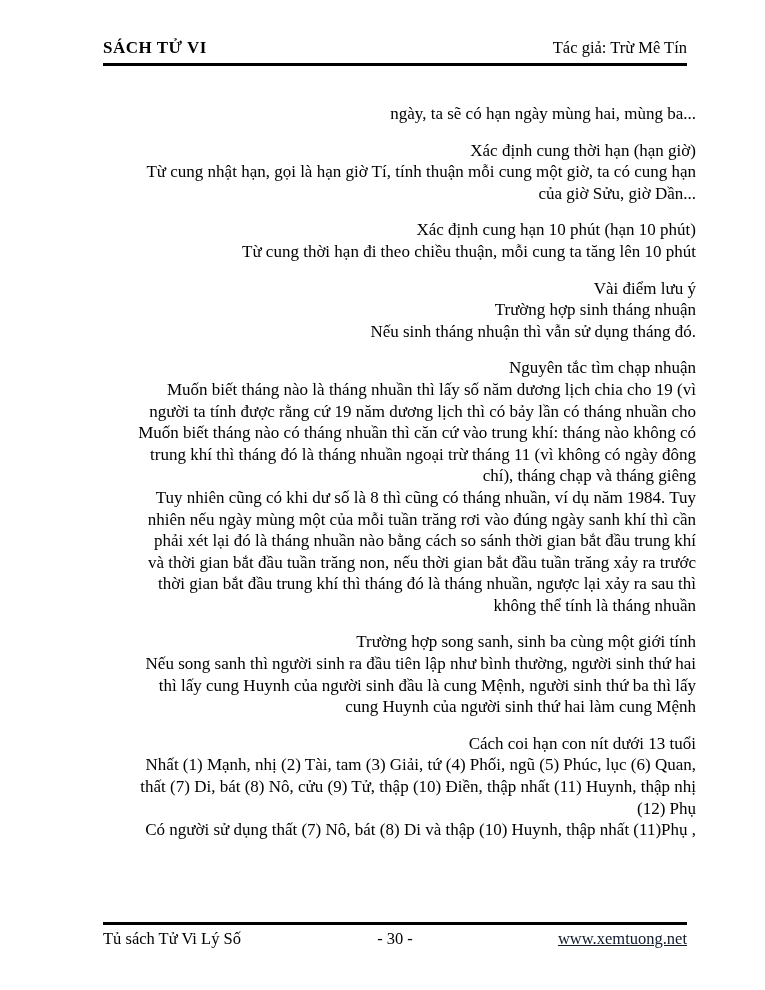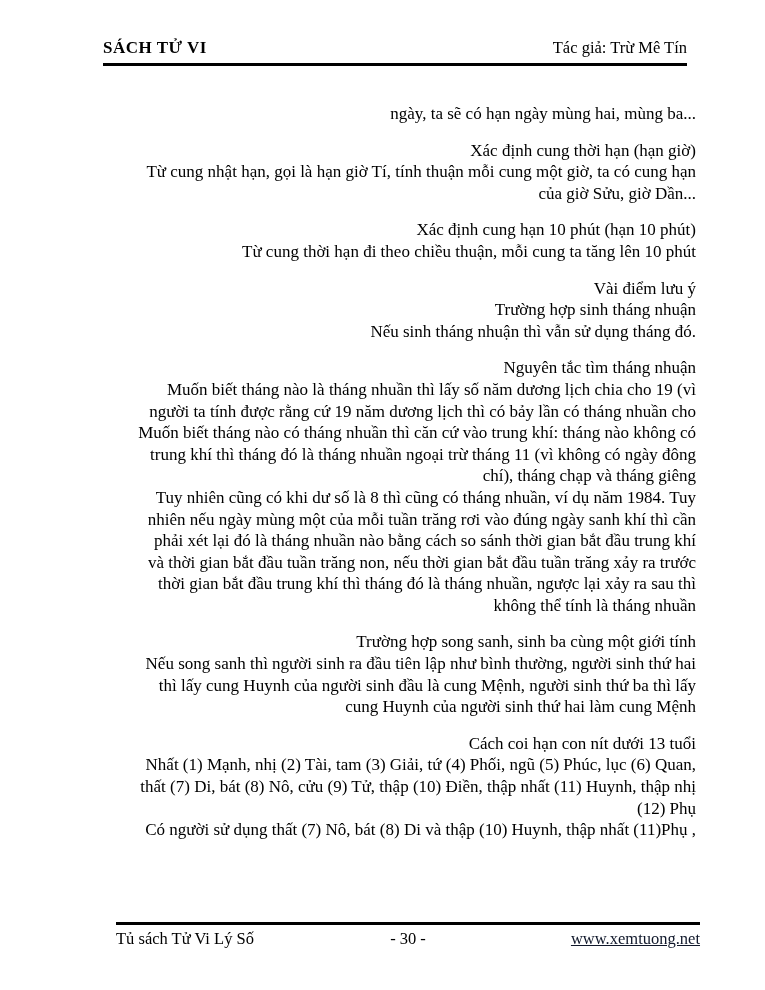--- a/index.html
+++ b/index.html
@@ -48,21 +48,21 @@
     margin: 0 0 15px 0;
   }
   .line {
     line-height: 21.6px;
     white-space: nowrap;
     text-align: right;
   }
   
   .page-footer {
     position: absolute;
-    left: 116px;
+    left: 103px;
     top: 922px;
     width: 584px;
     border-top: 3px solid #000000;
     padding-top: 4px;
     display: flex;
     align-items: baseline;
     font-size: 16.5px;
   }
   .footer-left   { flex: 1; text-align: left; }
   .footer-center { flex: 1; text-align: center; }
@@ -95,21 +95,21 @@
       <div class="para">
         <div class="line">Xác định cung hạn 10 phút (hạn 10 phút)</div>
         <div class="line">Từ cung thời hạn đi theo chiều thuận, mỗi cung ta tăng lên 10 phút</div>
       </div>
       <div class="para">
         <div class="line">Vài điểm lưu ý</div>
         <div class="line">Trường hợp sinh tháng nhuận</div>
         <div class="line">Nếu sinh tháng nhuận thì vẫn sử dụng tháng đó.</div>
       </div>
       <div class="para">
-        <div class="line">Nguyên tắc tìm tháng nhuận</div>
+        <div class="line">Nguyên tắc tìm chạp nhuận</div>
         <div class="line">Muốn biết tháng nào là tháng nhuần thì lấy số năm dương lịch chia cho 19 (vì</div>
         <div class="line">người ta tính được rằng cứ 19 năm dương lịch thì có bảy lần có tháng nhuần cho</div>
         <div class="line">Muốn biết tháng nào có tháng nhuần thì căn cứ vào trung khí: tháng nào không có</div>
         <div class="line">trung khí thì tháng đó là tháng nhuần ngoại trừ tháng 11 (vì không có ngày đông</div>
         <div class="line">chí), tháng chạp và tháng giêng</div>
         <div class="line">Tuy nhiên cũng có khi dư số là 8 thì cũng có tháng nhuần, ví dụ năm 1984. Tuy</div>
         <div class="line">nhiên nếu ngày mùng một của mỗi tuần trăng rơi vào đúng ngày sanh khí thì cần</div>
         <div class="line">phải xét lại đó là tháng nhuần nào bằng cách so sánh thời gian bắt đầu trung khí</div>
         <div class="line">và thời gian bắt đầu tuần trăng non, nếu thời gian bắt đầu tuần trăng xảy ra trước</div>
         <div class="line">thời gian bắt đầu trung khí thì tháng đó là tháng nhuần, ngược lại xảy ra sau thì</div>

